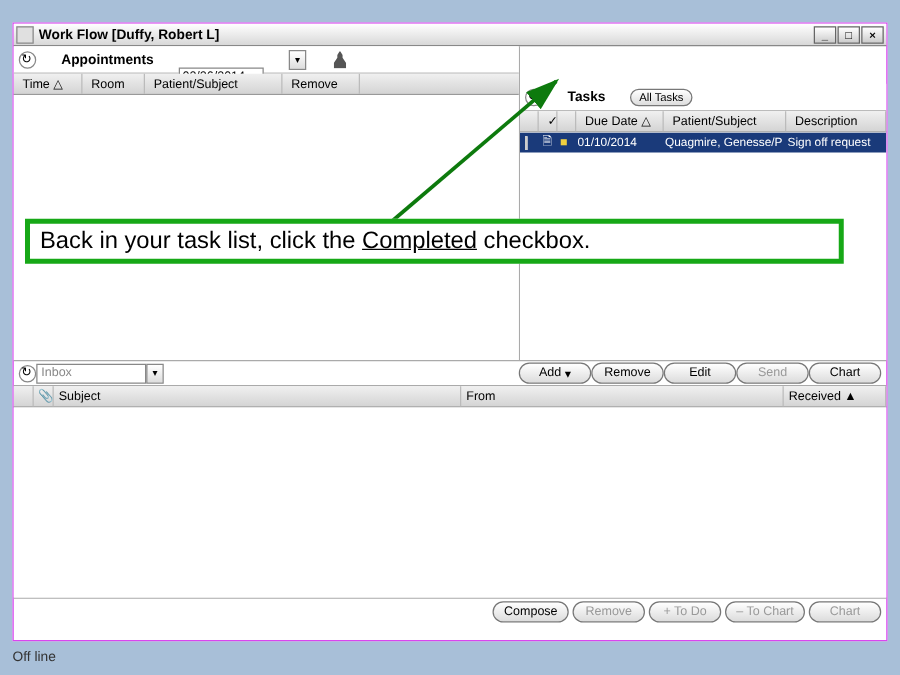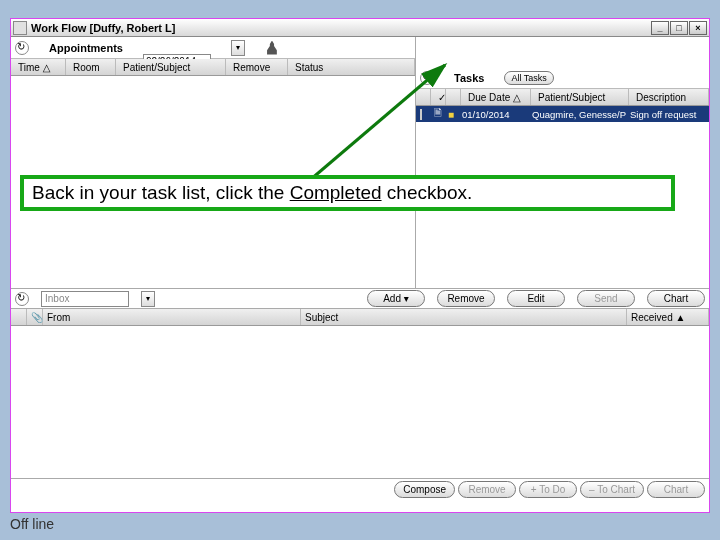--- a/index.html
+++ b/index.html
@@ -194,21 +194,21 @@
     pointer-events: none;
   }
   
   .mid-bar {
     height: 21px;
     border-top: 1px solid #aaa;
     border-bottom: 1px solid #aaa;
     display: flex;
     align-items: center;
     padding: 0 4px;
-    gap: 12px;
+    gap: 0;
   }
   .select-inbox {
     width: 88px;
     height: 16px;
     border: 1px solid #888;
     background: #fff;
     font-size: 10px;
     padding: 0 3px;
     display: flex;
     align-items: center;
@@ -253,21 +253,21 @@
     border-top: 1px solid #aaa;
     display: flex;
     align-items: center;
     padding: 0 4px;
     gap: 3px;
   }
   .footer {
     position: absolute;
     left: 10px;
     bottom: 8px;
-    font-size: 14px;
+    font-size: 11px;
     color: #333;
   }
   .flex-sp { flex: 1; }
 </style>
 </head>
 <body>
 
 <div class="window">
 
   <div class="titlebar">
@@ -289,21 +289,20 @@
             <span>02/26/2014</span>
           </span>
         <span class="dropdown-sm">▾</span>
         <span class="person-icon"></span>
       </div>
       <div class="col-headers">
         <div style="width:55px">Time △</div>
         <div style="width:50px">Room</div>
         <div style="width:110px">Patient/Subject</div>
         <div style="width:62px">Remove</div>
-        <div style="flex:1">Status</div>
       </div>
       <div class="appt-list"></div>
     </div>
 
     <div class="tasks-side">
       <div class="pane-header">
         <span class="refresh-icon"></span>
         <span class="bold-label">Tasks</span>
         <span class="pill-btn">
             <span>All Tasks</span>
@@ -341,22 +340,22 @@
     <span class="btn">Remove</span>
     <span class="btn">Edit</span>
     <span class="btn disabled">Send</span>
     <span class="btn">Chart</span>
   </div>
 
   <div class="inbox-pane">
     <div class="inbox-headers">
       <div style="width:16px"></div>
       <div style="width:16px">📎</div>
+      <div style="flex:1">Subject</div>
       <div style="width:258px">From</div>
-      <div style="flex:1">Subject</div>
       <div style="width:82px">Received ▲</div>
     </div>
     <div class="inbox-list"></div>
   </div>
 
   <div class="bottom-bar">
     <span class="flex-sp"></span>
     <span class="btn">Compose</span>
     <span class="btn disabled">Remove</span>
     <span class="btn disabled">+ To Do</span>

